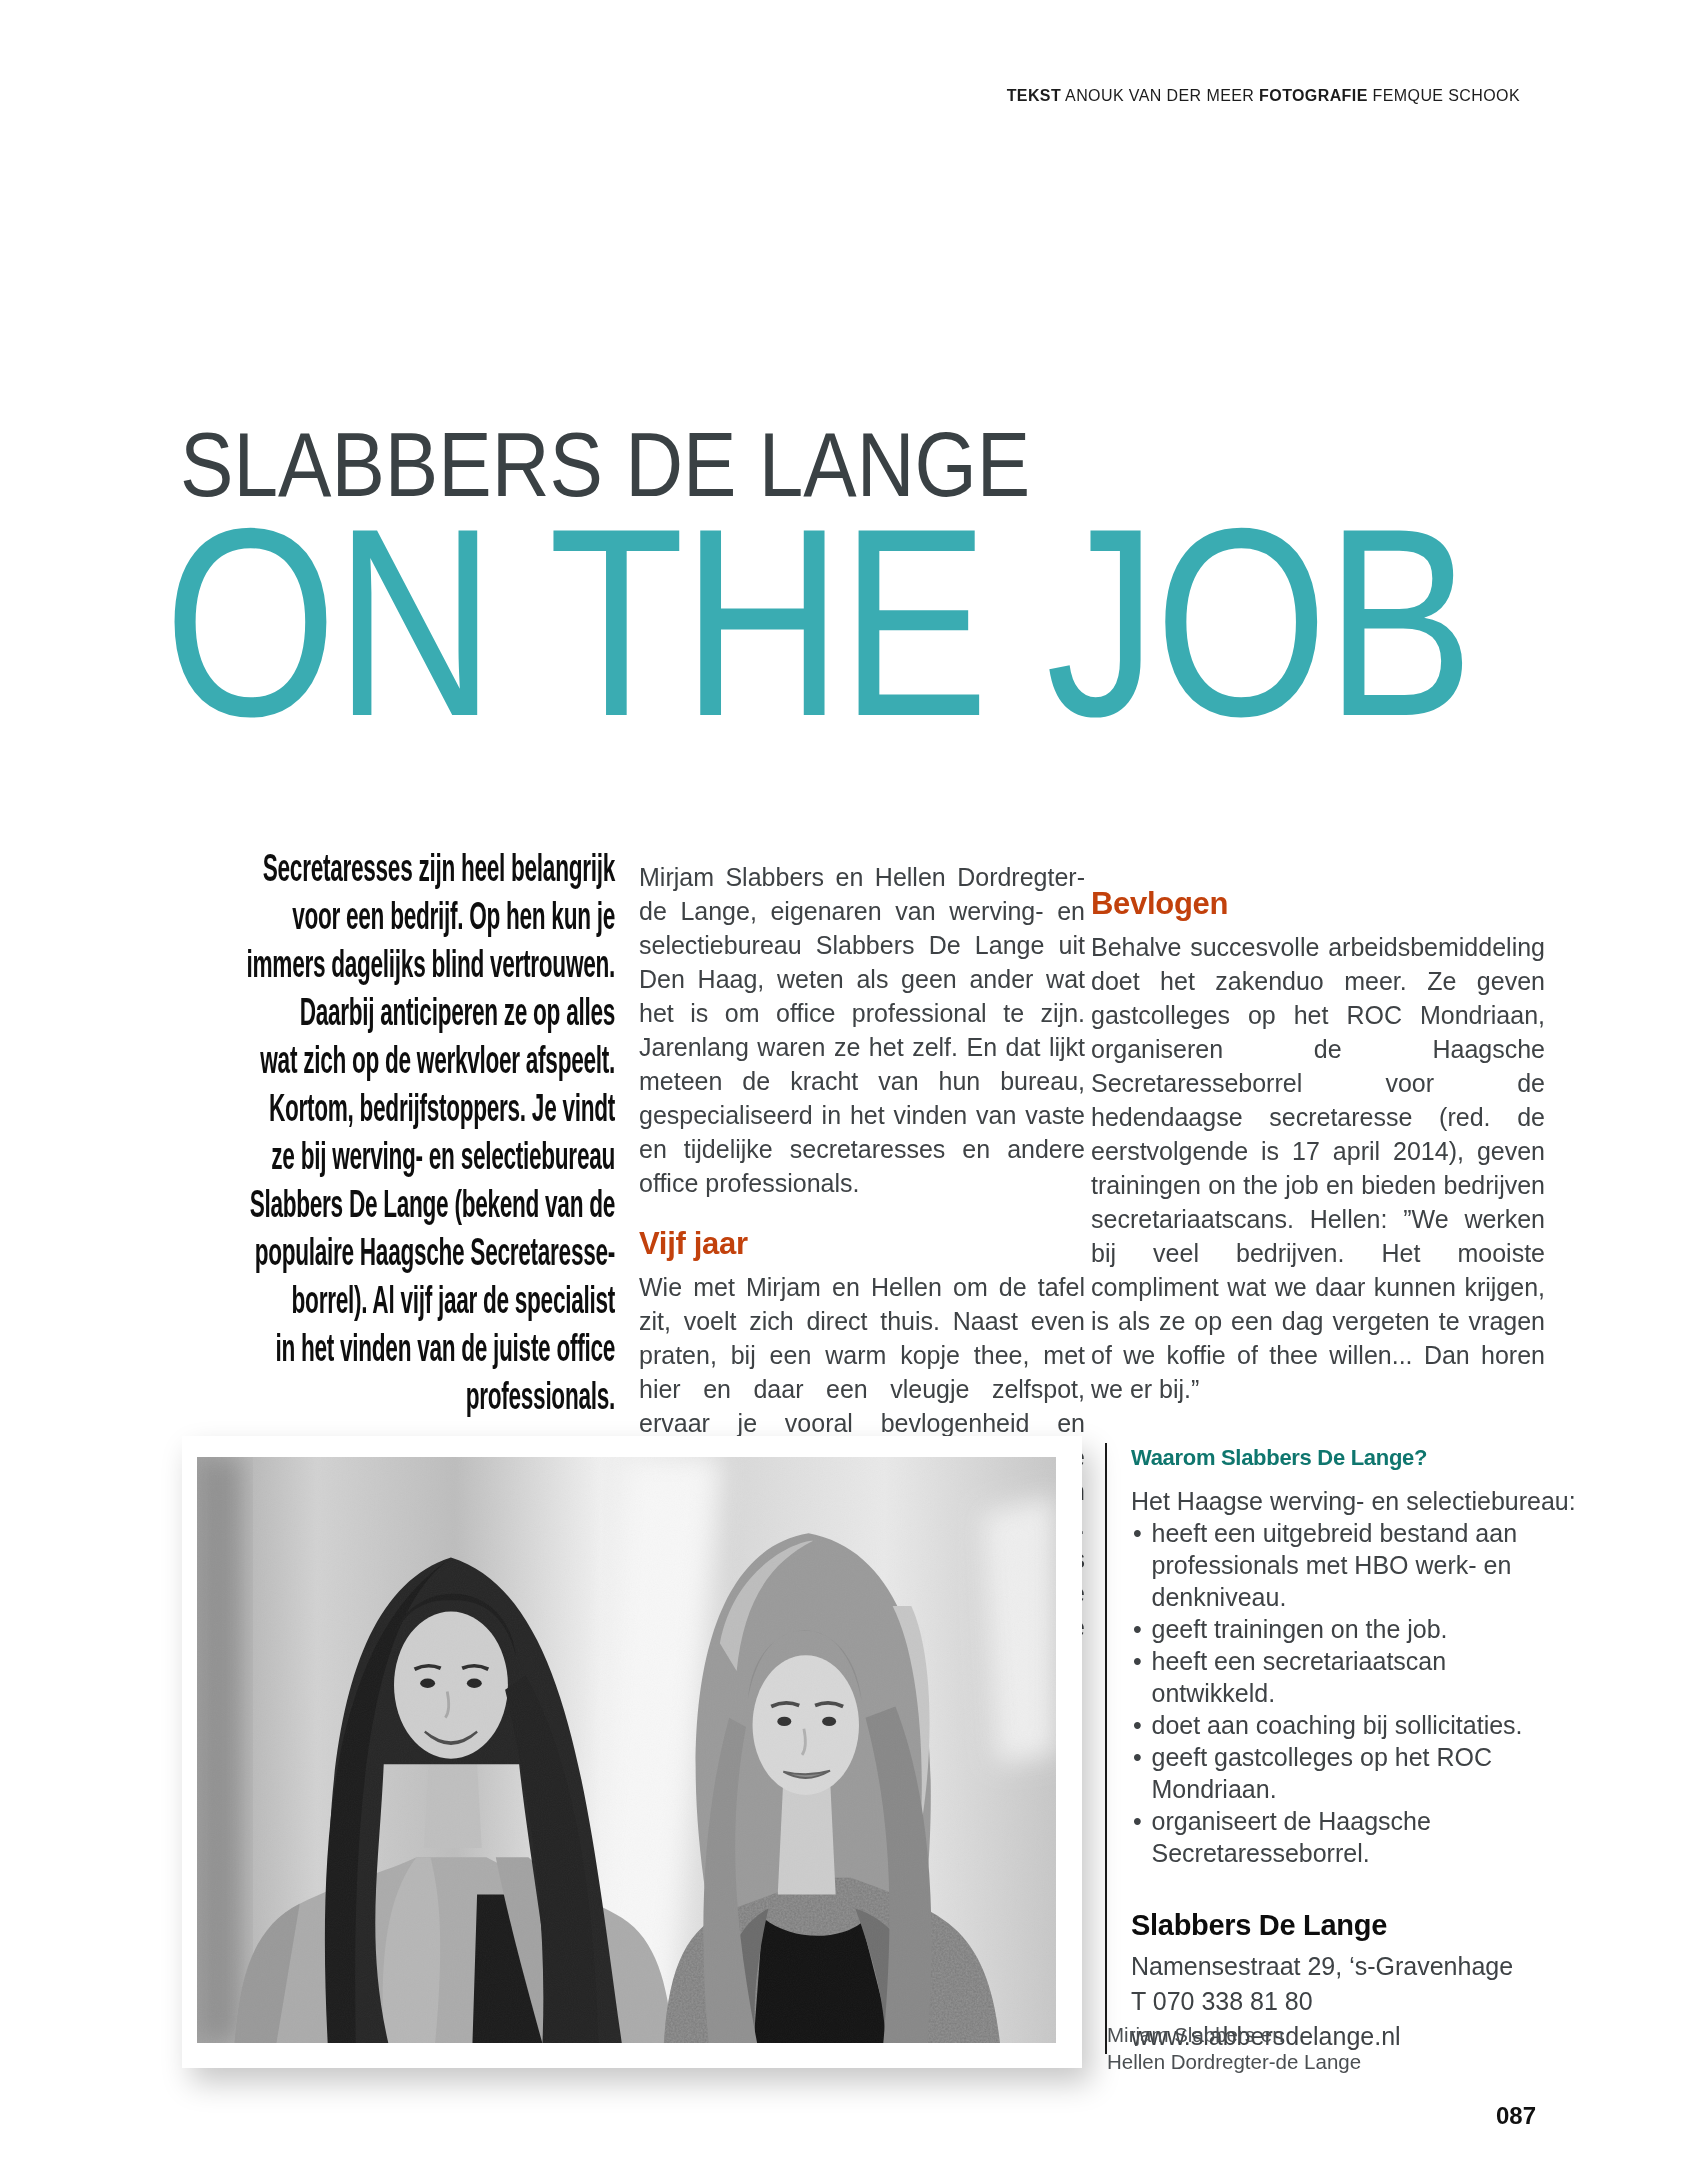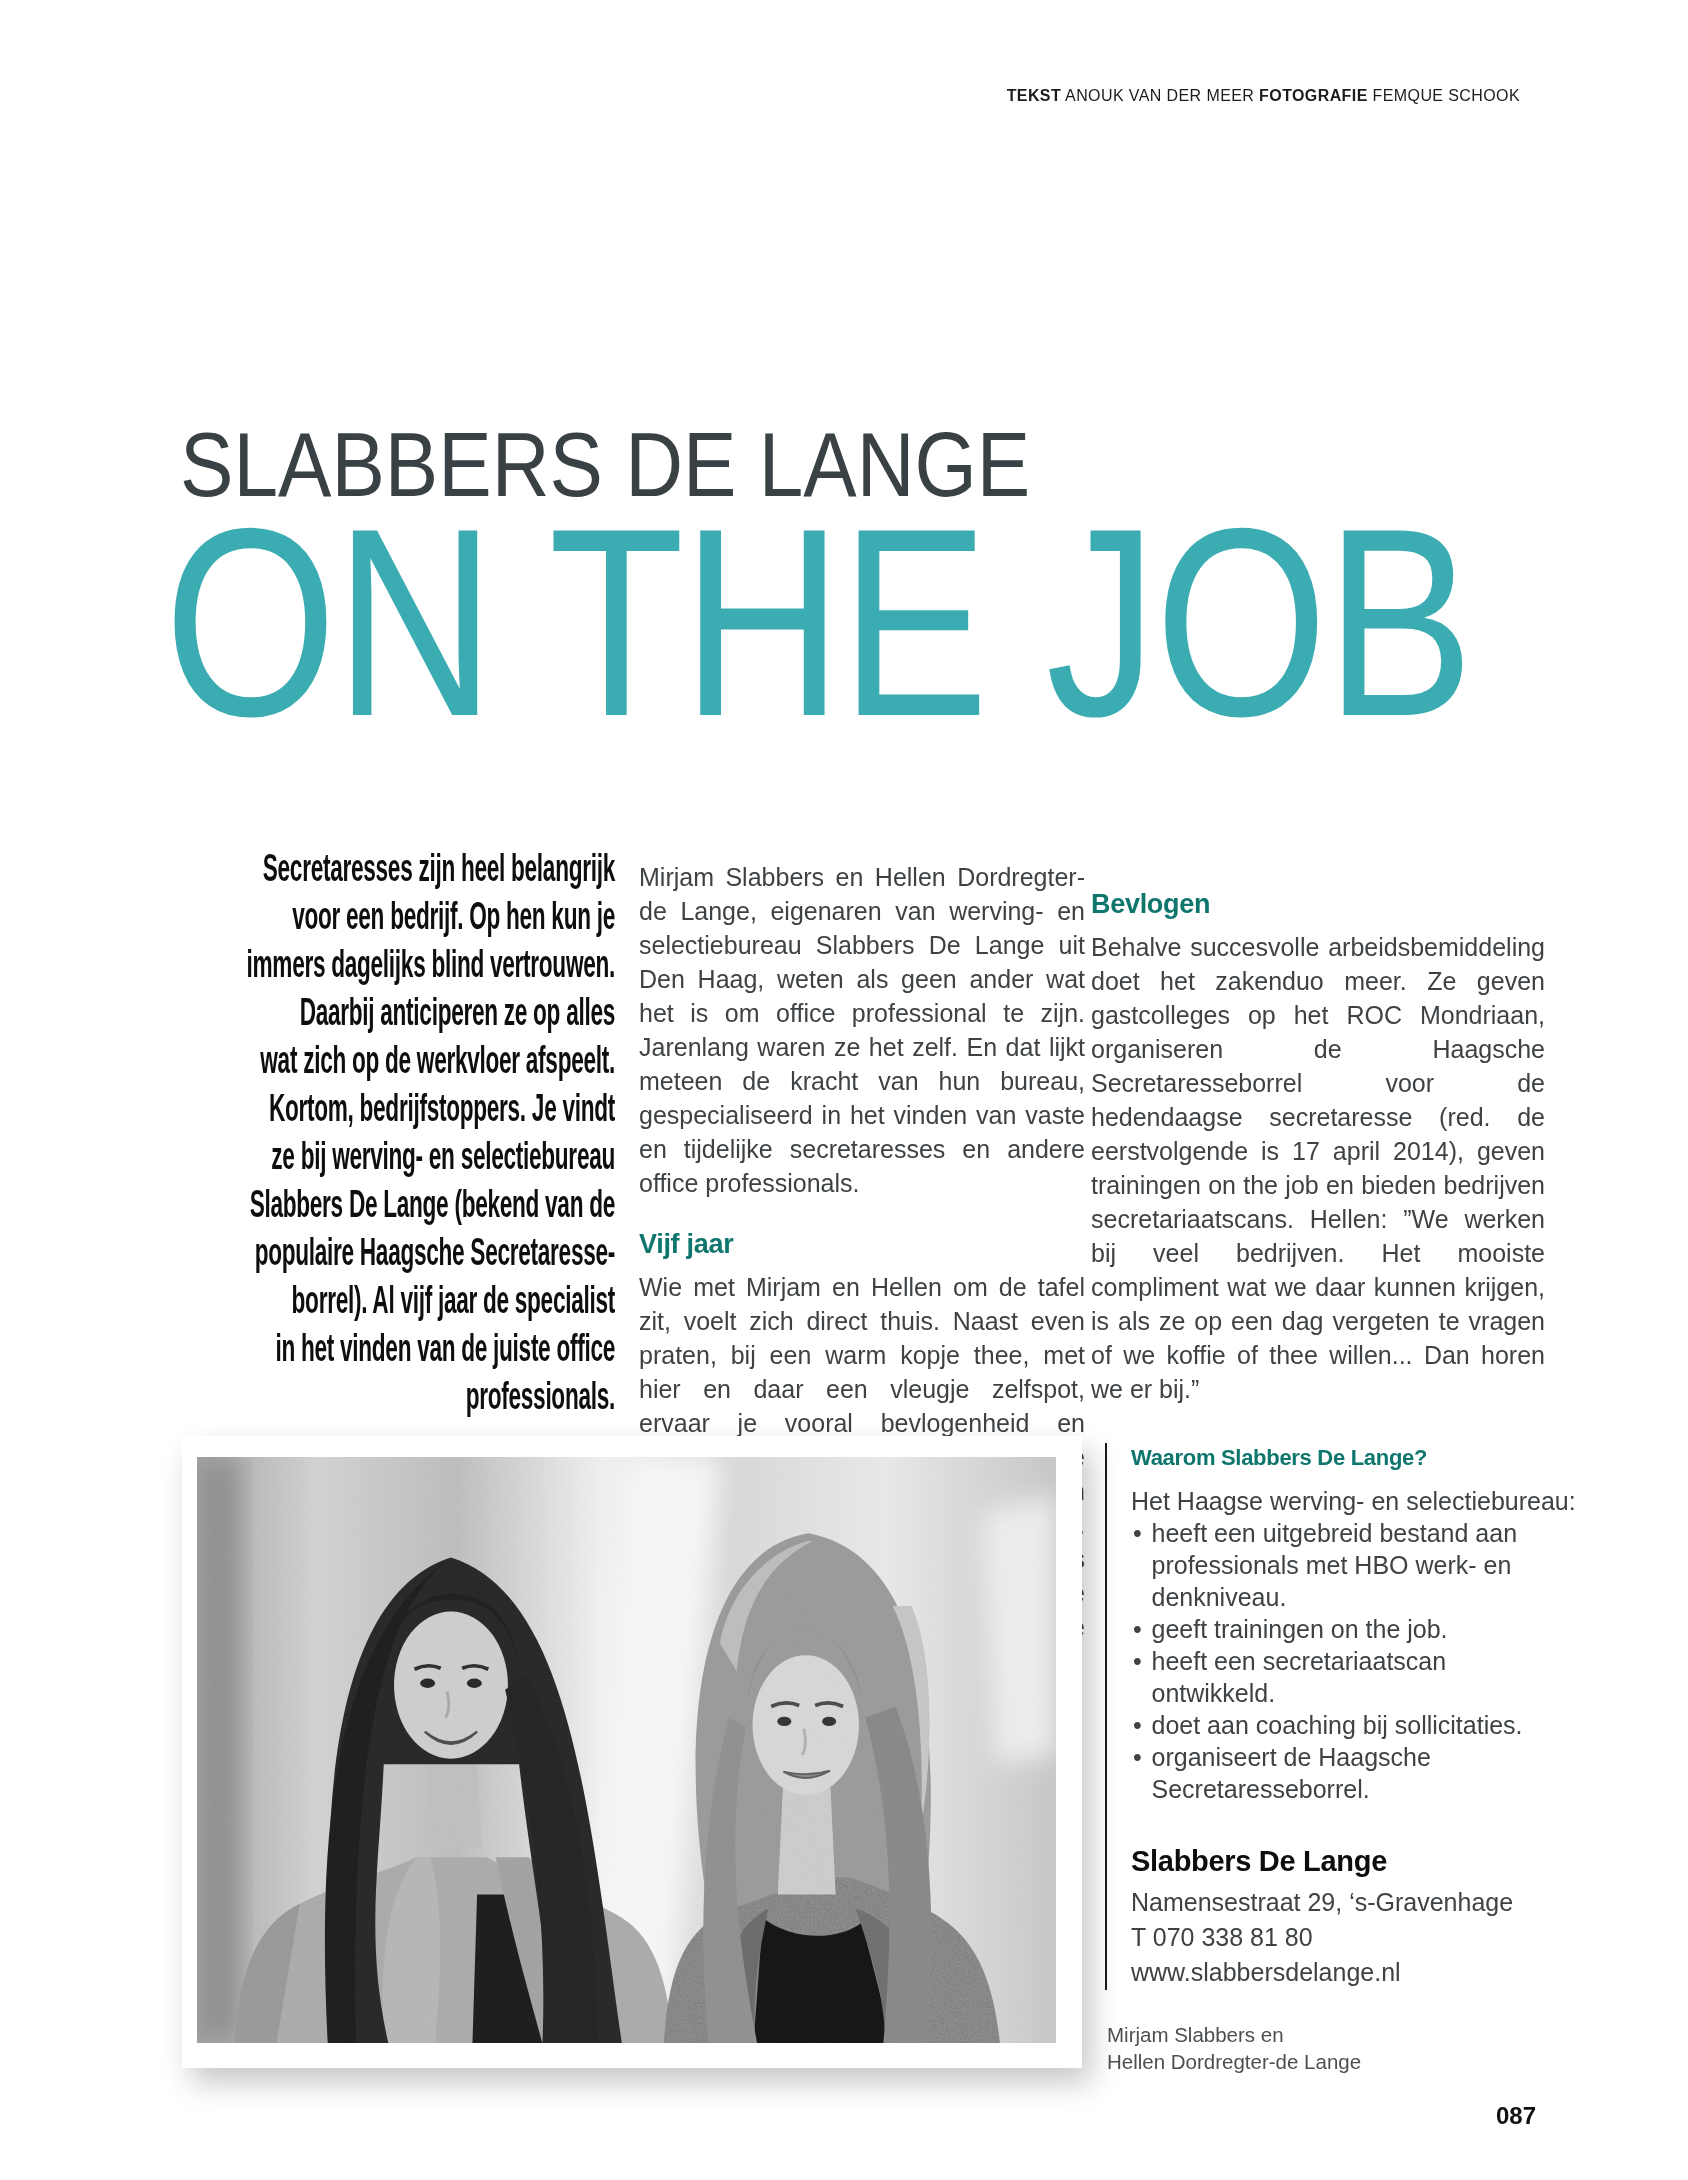--- a/index.html
+++ b/index.html
@@ -41,21 +41,21 @@
     transform:scaleX(0.58); transform-origin:100% 0;
     white-space:nowrap;
   }
 
   
   .col { position:absolute; top:844px; color:#3e4245; font-size:25px; line-height:34px;margin-top:16px; }
   .col-mid   { left:639px;  width:446px; }
   .col-right { left:1091px; width:454px; }
   .col p { text-align:justify; margin:0; }
   .col h3 {
-    font-size:27px; line-height:28px; color:#0f766e;
+    font-size:31px; line-height:28px; color:#c2410c;
     margin:30px 0 12px 0; letter-spacing:-0.3px;
   }
 
   
   .photo-frame {
     position:absolute; left:182px; top:1436px;
     width:900px; height:632px; background:#ffffff;
     padding:20.5px 26px 25px 15px;
     box-shadow:9.3px 15px 28px rgba(0,0,0,0.22);
   }
@@ -239,20 +239,21 @@
   </div>
 
   <div class="infobox">
     <h3>Waarom Slabbers De Lange?</h3>
     <div class="box-intro">Het Haagse werving- en selectiebureau:</div>
     <ul>
       <li>heeft een uitgebreid bestand aan professionals met HBO werk- en denkniveau.</li>
       <li>geeft trainingen on the job.</li>
       <li>heeft een secretariaatscan ontwikkeld.</li>
       <li>doet aan coaching bij sollicitaties.</li>
+      <li>geeft gastcolleges op het ROC Mondriaan.</li>
       <li>organiseert de Haagsche Secretaresseborrel.</li>
     </ul>
 
     <div class="contact">
       <h3>Slabbers De Lange</h3>
       <div>Namensestraat 29, ‘s-Gravenhage</div>
       <div>T 070 338 81 80</div>
       <div>www.slabbersdelange.nl</div>
     </div>
   </div>

